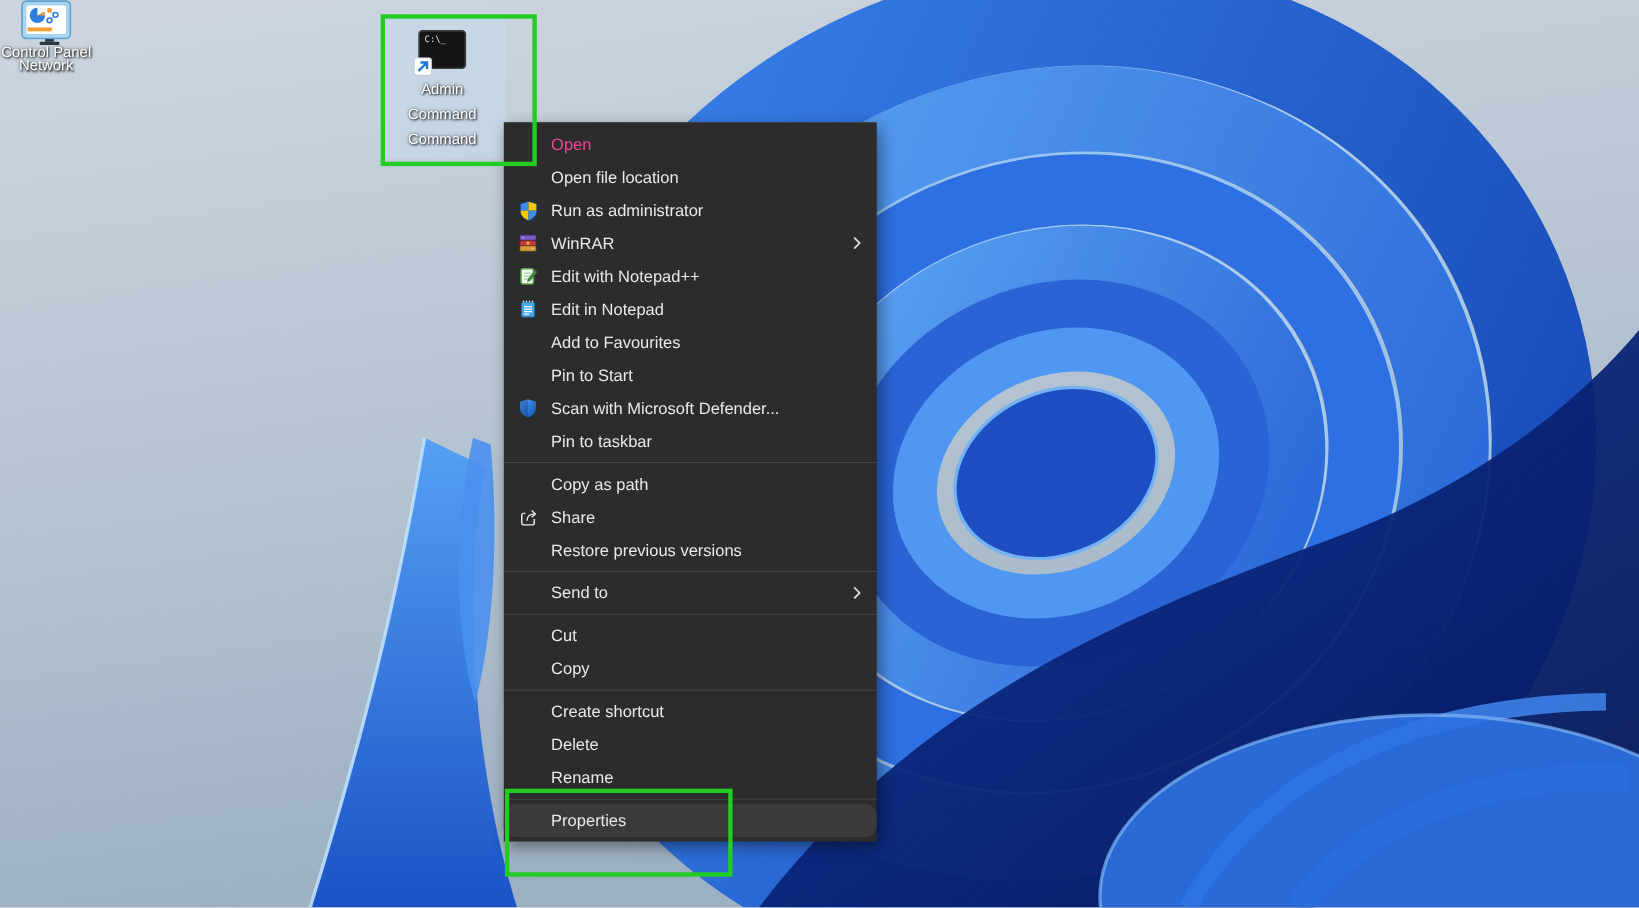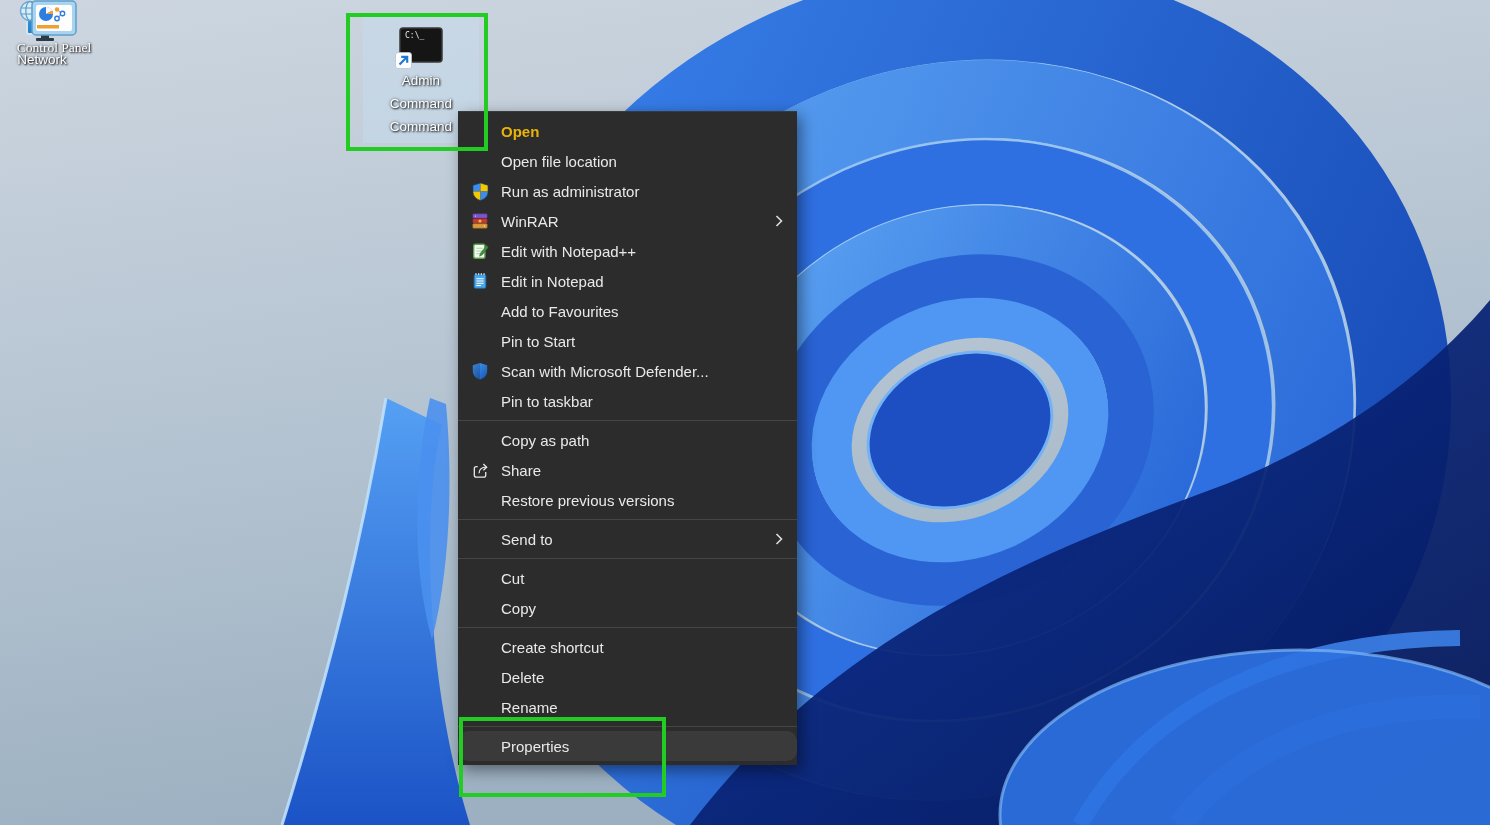--- a/index.html
+++ b/index.html
@@ -7,34 +7,34 @@
   #stage{position:relative;width:1490px;height:825px;overflow:hidden;background:#b7c5d2;}
   #wallpaper{position:absolute;inset:0;z-index:0;}
 
   
   .icon-cell{position:absolute;width:84px;text-align:center;z-index:2;cursor:default;}
   .icon-cell .glyph{display:block;margin:0 auto;}
   .icon-label{display:block;margin-top:3px;font-size:13.5px;line-height:17px;color:#fff;
     text-shadow:1px 1px 2px rgba(0,0,0,.9),0 0 3px rgba(0,0,0,.6);}
   #icon-network{left:0;top:20;}
   #icon-recycle{left:0;top:124;}
-  #icon-control{left:12px;top:236;font-family:Liberation Serif, serif;}
-  #icon-admin{left:363px;top:16px;width:116px;padding:10px 0 8px;z-index:2;
+  #icon-control{left:0;top:236;}
+  #icon-admin{left:344px;top:16px;width:116px;padding:10px 0 8px;z-index:2;
     background:rgba(198,220,238,.5);}
   #icon-admin .glyph-wrap{position:relative;width:46px;height:40px;margin:0 auto;}
   #icon-admin .shortcut-overlay{position:absolute;left:-3px;bottom:-3px;}
   #icon-admin .icon-label{margin-top:6px;}
 
   
   #context-menu{position:absolute;left:458px;top:111px;width:339px;z-index:10;
     background:#2c2c2c;padding:4px 0;box-shadow:4px 5px 14px rgba(0,0,0,.45);
     border-top:1px solid rgba(255,255,255,.07);}
   .menu-item{position:relative;height:30px;display:flex;align-items:center;
     padding:0 14px 0 10px;color:#e9e9e9;font-size:15px;cursor:default;}
-  .menu-item.bold .mi-label{font-weight:bold;color:#eab308;}
+  .menu-item.bold .mi-label{font-weight:normal;color:#ec4899;}
   .menu-item.highlighted{background:#3a3a3a;border-radius:10px;}
   .mi-icon{width:24px;height:20px;margin-right:9px;display:flex;align-items:center;justify-content:center;flex:0 0 24px;}
   .mi-label{flex:1;white-space:nowrap;overflow:hidden;}
   .mi-chevron{width:10px;display:flex;justify-content:flex-end;}
   .menu-sep{height:1px;background:#454545;margin:4px 0;}
 
   
   .annot{position:absolute;border:4px solid #22cc22;z-index:40;pointer-events:none;}
   #annot-icon{left:346px;top:13px;width:134px;height:130px;}
   #annot-properties{left:459px;top:717px;width:199px;height:72px;}

